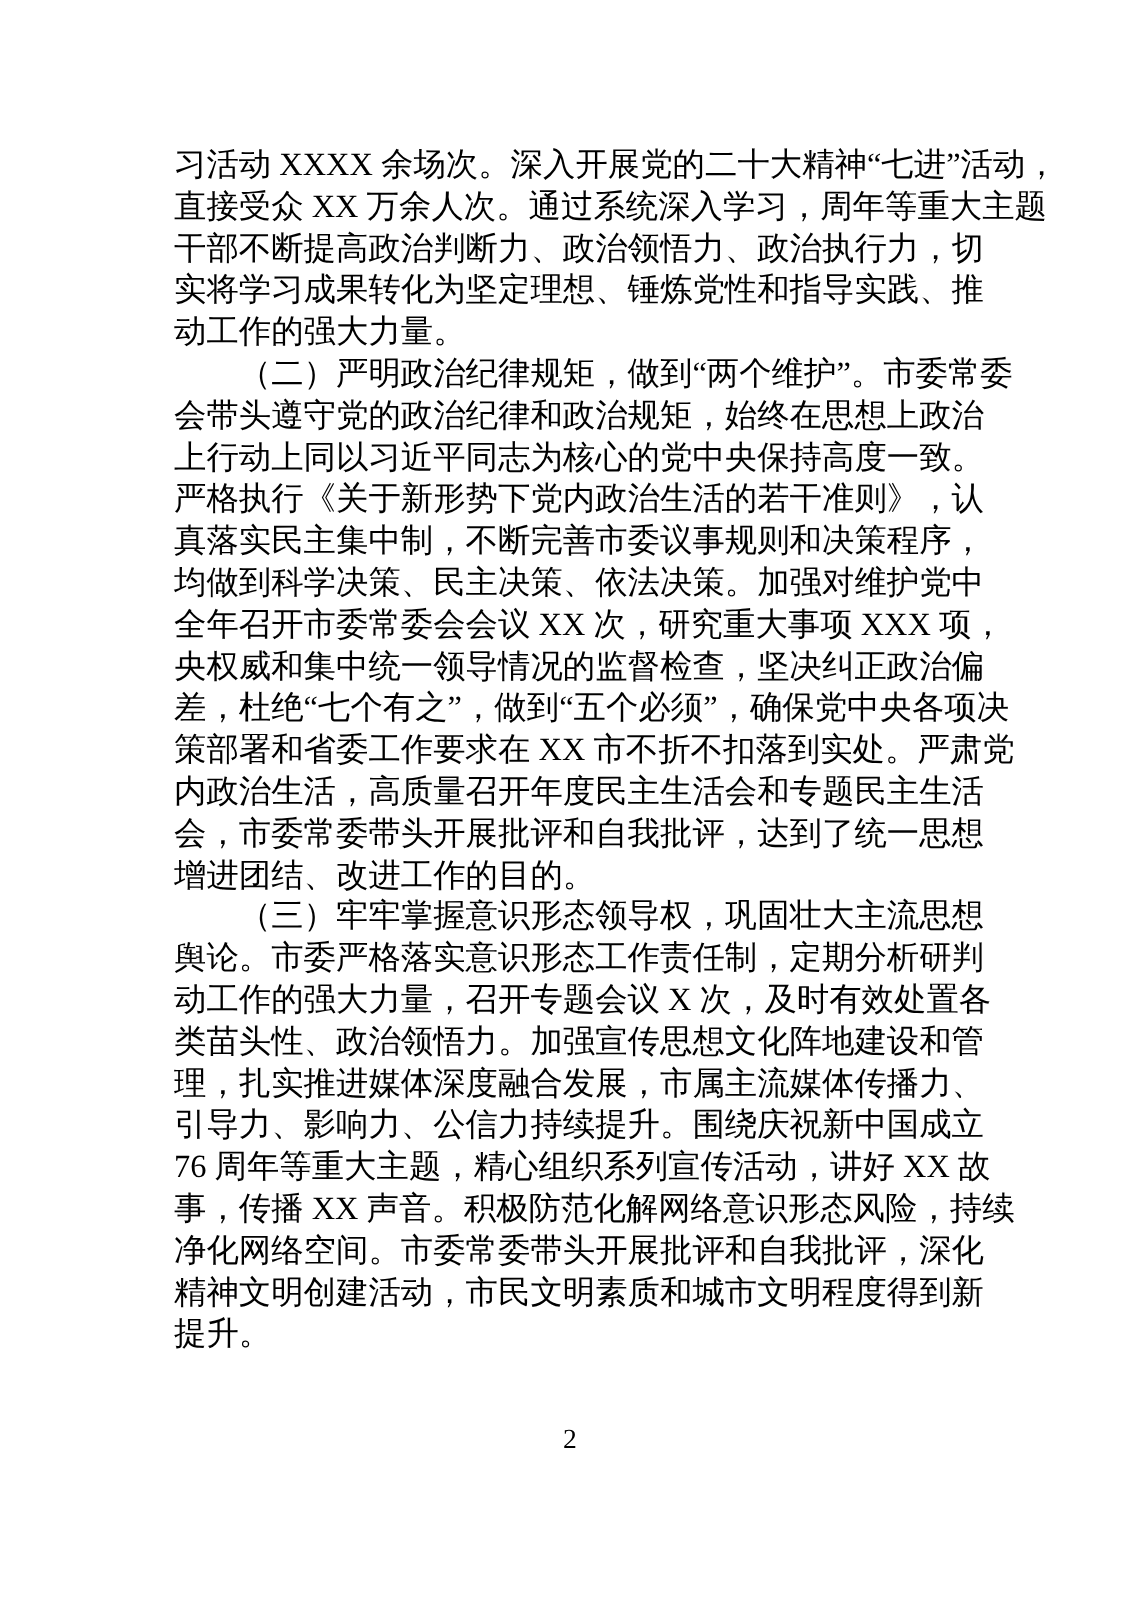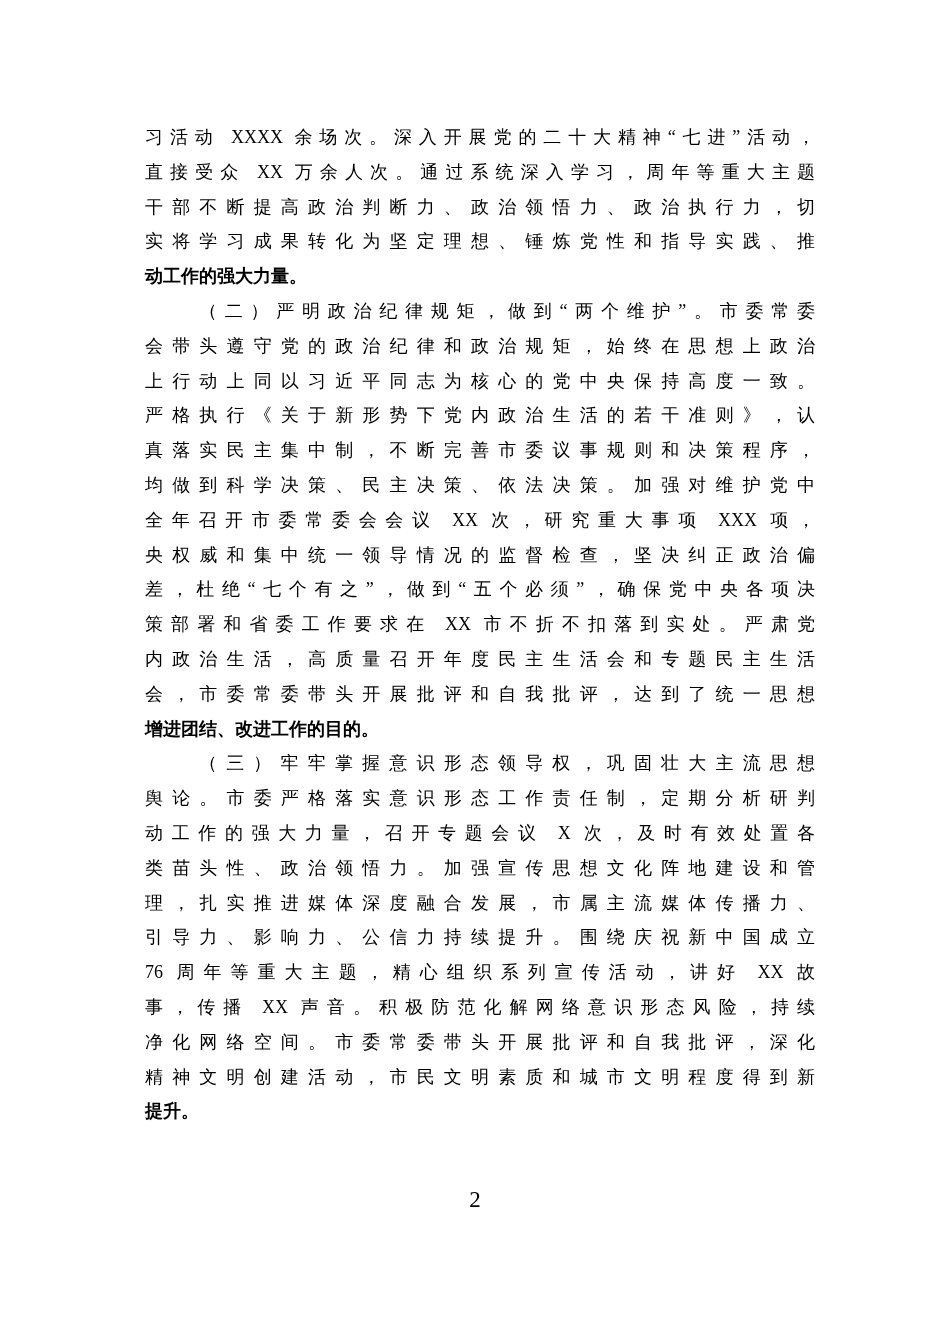--- a/index.html
+++ b/index.html
@@ -18,37 +18,36 @@
     background: #ffffff;
     overflow: hidden;
   }
   .text-block {
     position: absolute;
     left: 145px;
     top: 120px;
     width: 670px;
   }
   .line {
-    font-size: 18px;
+    font-size: 27px;
     line-height: 34.8px;
     height: 34.8px;
     white-space: nowrap;
     text-align: justify;
     text-align-last: justify;
     
     text-justify: inter-character;
     color: #000000;
   }
   .line.indent {
     padding-left: 54px;
   }
   .line.para-end {
     text-align: center;
     text-align-last: left;
-    font-weight: bold;
   }
   .page-number {
     position: absolute;
     left: 0;
     top: 1185px;
     width: 950px;
     text-align: center;
     font-size: 23px;
     line-height: 30px;
     color: #000000;

